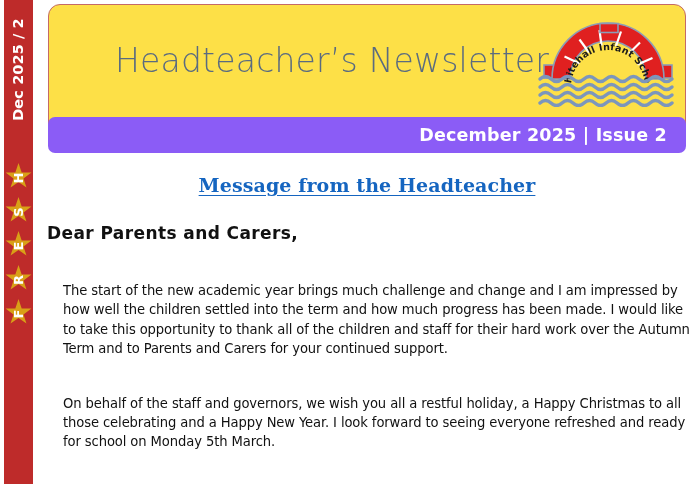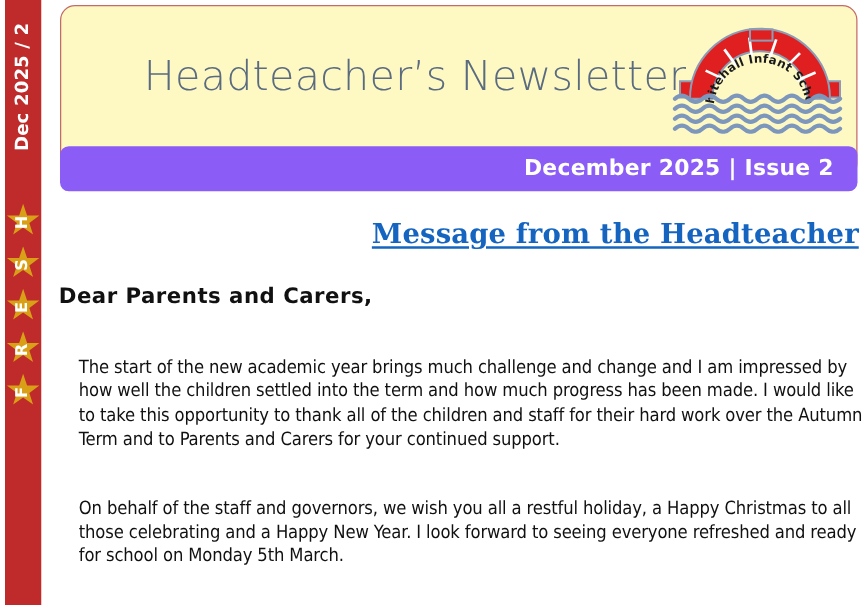--- a/index.html
+++ b/index.html
@@ -86,21 +86,21 @@
     transform: rotate(-90deg);
   }
 
   
   .header-box {
     position: absolute;
     left: 48px;
     top: 4px;
     width: 638px;
     height: 139px;
-    background: #fef9c3;
+    background: #fde047;
     border: 1.6px solid #C46A67;
     border-radius: 12px;
     box-sizing: border-box;
     z-index: 2;
   }
   .header-title {
     position: absolute;
     left: 66px;
     top: 36px;
     color: #5A6B80;
@@ -149,25 +149,25 @@
 
   
   .content {
     position: absolute;
     left: 47px;
     top: 168px;
     width: 640px;
     height: 312px;
   }
   .section-heading {
-    text-align: right;
+    text-align: center;
     color: #1565C0;
     font-family: "DejaVu Serif", serif;
     font-weight: bold;
-    font-size: 22px;
+    font-size: 19px;
     text-decoration: underline;
     text-underline-offset: 3px;
     margin: 0;
     padding-top: 6px;
     letter-spacing: 0.1px;
   }
   .salutation {
     margin: 0;
     padding-top: 27px;
     color: #111111;

